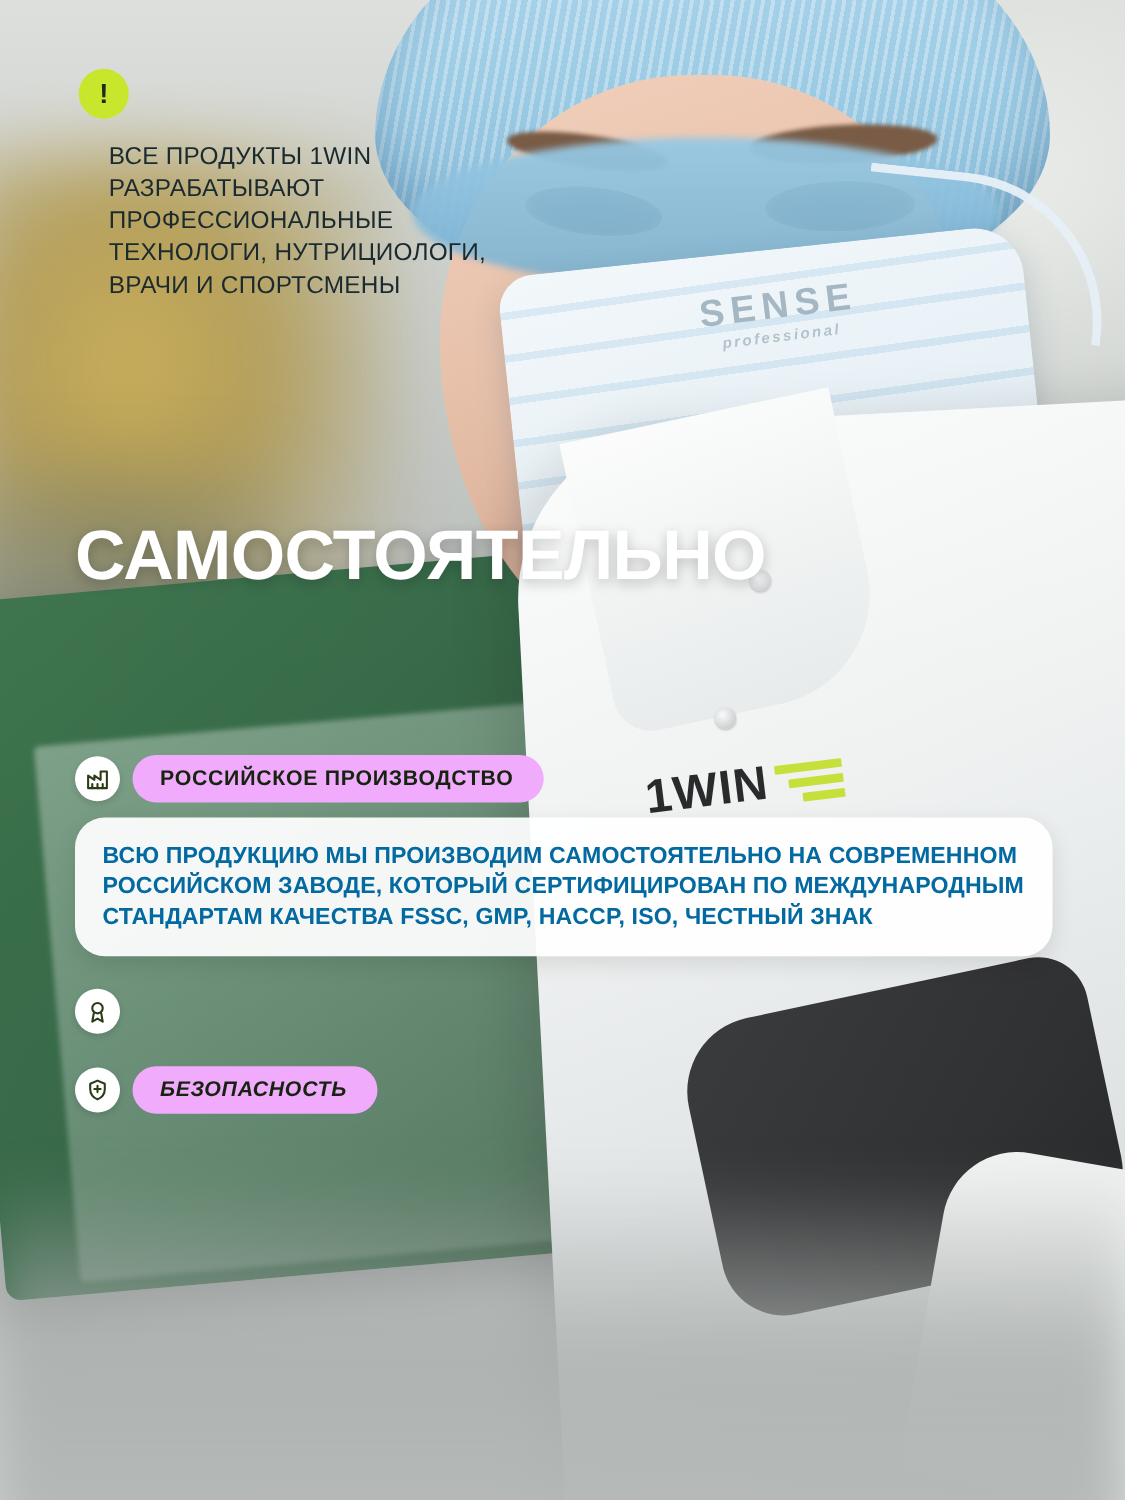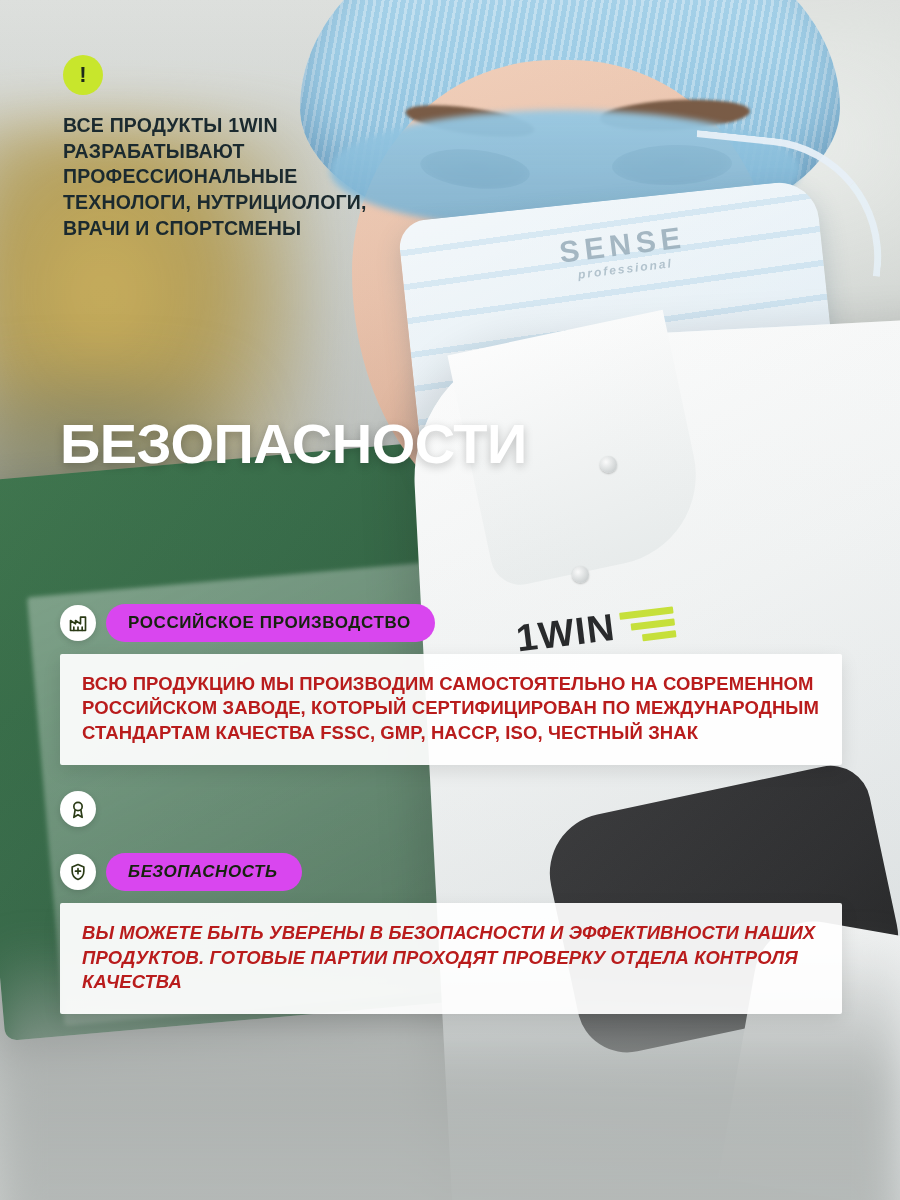--- a/index.html
+++ b/index.html
@@ -287,26 +287,27 @@
     background: #c8e62c;
     display: flex;
     align-items: center;
     justify-content: center;
     font-weight: 800;
     font-size: 22px;
     color: #1e2a1a;
     margin-bottom: 18px;
   }
   .top-note-text {
-    font-weight: 700;
+    font-weight: 400;
     font-size: 19.5px;
     line-height: 1.32;
     letter-spacing: .2px;
     color: #1b2a2f;
     text-transform: uppercase;
+    margin-left: 24px;
   }
 
   .headline {
     position: absolute;
     left: 60px;
     top: 408px;
   }
   .headline .l1 {
     font-weight: 800;
     font-size: 104px;
@@ -344,35 +345,35 @@
     width: 36px; height: 36px;
     border-radius: 50%;
     background: #ffffff;
     display: flex;
     align-items: center;
     justify-content: center;
     box-shadow: 0 2px 6px rgba(0,0,0,.14);
     flex: none;
   }
   .chip-label {
-    background: #d946ef;
+    background: #f0abfc;
     color: #16230f;
     font-weight: 800;
     font-size: 17px;
     letter-spacing: .6px;
     padding: 9px 24px 9px 22px;
     border-radius: 22px;
     text-transform: uppercase;
     white-space: nowrap;
   }
   .card {
     background: rgba(255,255,255,.93);
-    border-radius: 2px;
+    border-radius: 24px;
     padding: 18px 22px 20px 22px;
-    color: #b91c1c;
+    color: #0369a1;
     font-weight: 700;
     font-size: 18.5px;
     line-height: 1.32;
     letter-spacing: .1px;
     text-transform: uppercase;
     box-shadow: 0 6px 18px rgba(0,0,0,.10);
   }
 </style>
 </head>
 <body>
@@ -425,21 +426,21 @@
   </div>
 
   <div class="content">
 
     <div class="top-note">
       <div class="excl-badge">!</div>
       <div class="top-note-text">ВСЕ ПРОДУКТЫ 1WIN РАЗРАБАТЫВАЮТ ПРОФЕССИОНАЛЬНЫЕ ТЕХНОЛОГИ, НУТРИЦИОЛОГИ, ВРАЧИ И СПОРТСМЕНЫ</div>
     </div>
 
     <div class="headline">
-      <div class="l2">БЕЗОПАСНОСТИ</div>
+      <div class="l2">САМОСТОЯТЕЛЬНО</div>
     </div>
 
     <div class="blocks">
 
       <div class="block">
         <div class="chip-row">
           <span class="chip-icon">
             <svg width="20" height="20" viewBox="0 0 24 24" fill="none" stroke="#2b3b16" stroke-width="2" stroke-linecap="round" stroke-linejoin="round">
               <path d="M3 21V9l6 4V9l6 4V5h6v16z"></path>
               <path d="M7 21v-4M12 21v-4M17 21v-4"></path>
@@ -464,18 +465,17 @@
       <div class="block">
         <div class="chip-row">
           <span class="chip-icon">
             <svg width="20" height="20" viewBox="0 0 24 24" fill="none" stroke="#2b3b16" stroke-width="2" stroke-linecap="round" stroke-linejoin="round">
               <path d="M12 3l7 3v5c0 4.5-3 8.3-7 10-4-1.7-7-5.5-7-10V6z"></path>
               <path d="M12 8v6M9 11h6"></path>
             </svg>
           </span>
           <span class="chip-label">БЕЗОПАСНОСТЬ</span>
         </div>
-        <div class="card">ВЫ МОЖЕТЕ БЫТЬ УВЕРЕНЫ В БЕЗОПАСНОСТИ И ЭФФЕКТИВНОСТИ НАШИХ ПРОДУКТОВ. ГОТОВЫЕ ПАРТИИ ПРОХОДЯТ ПРОВЕРКУ ОТДЕЛА КОНТРОЛЯ КАЧЕСТВА</div>
       </div>
 
     </div>
   </div>
 </div>
 
 </body></html>

